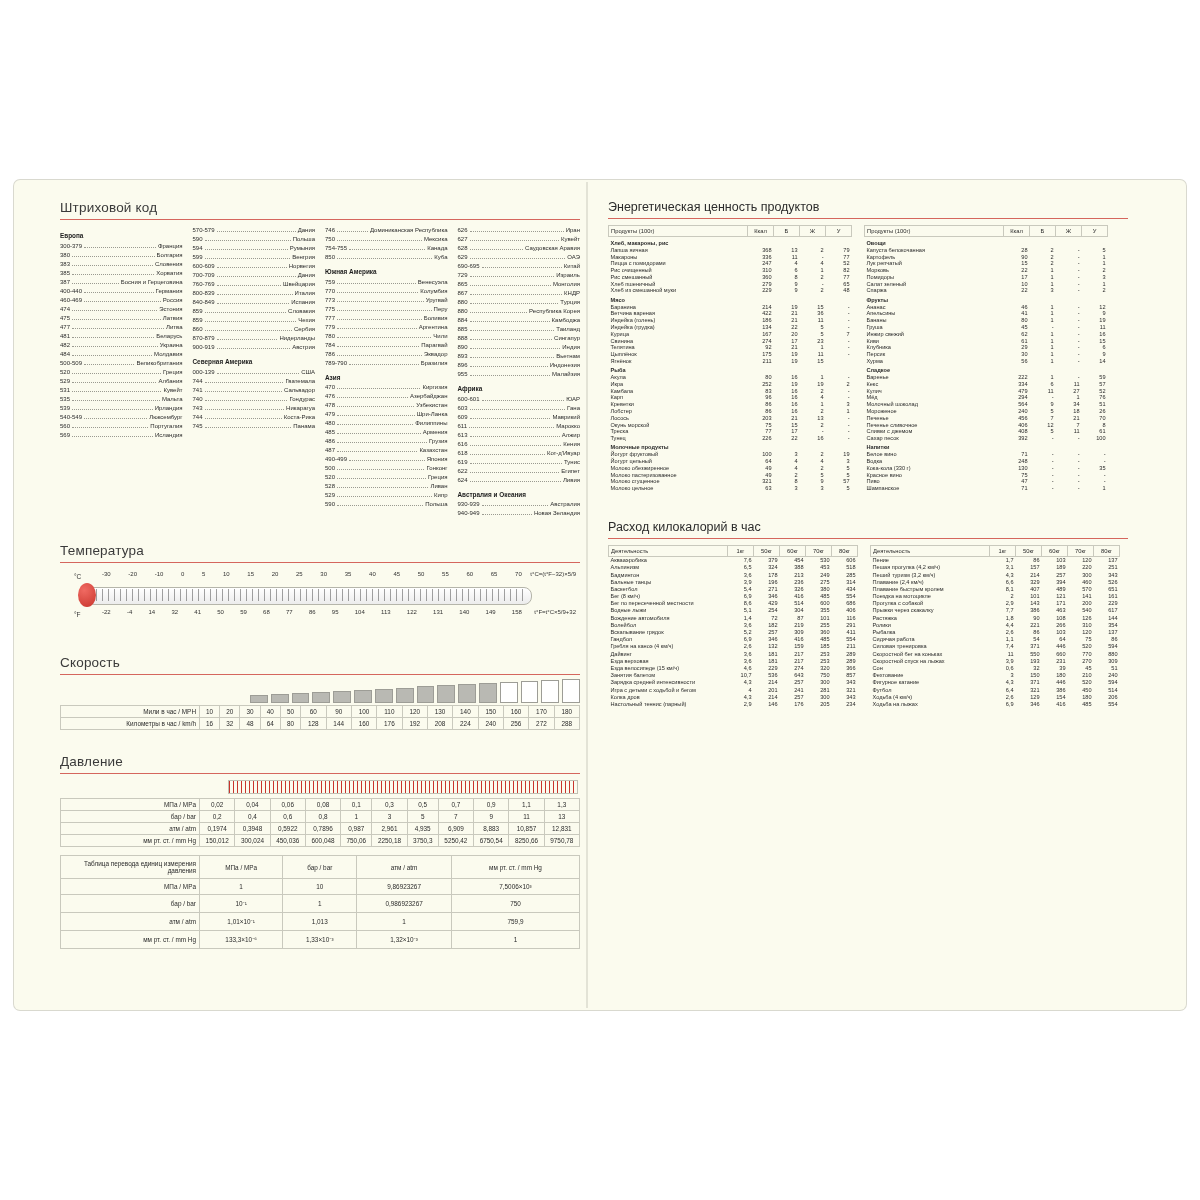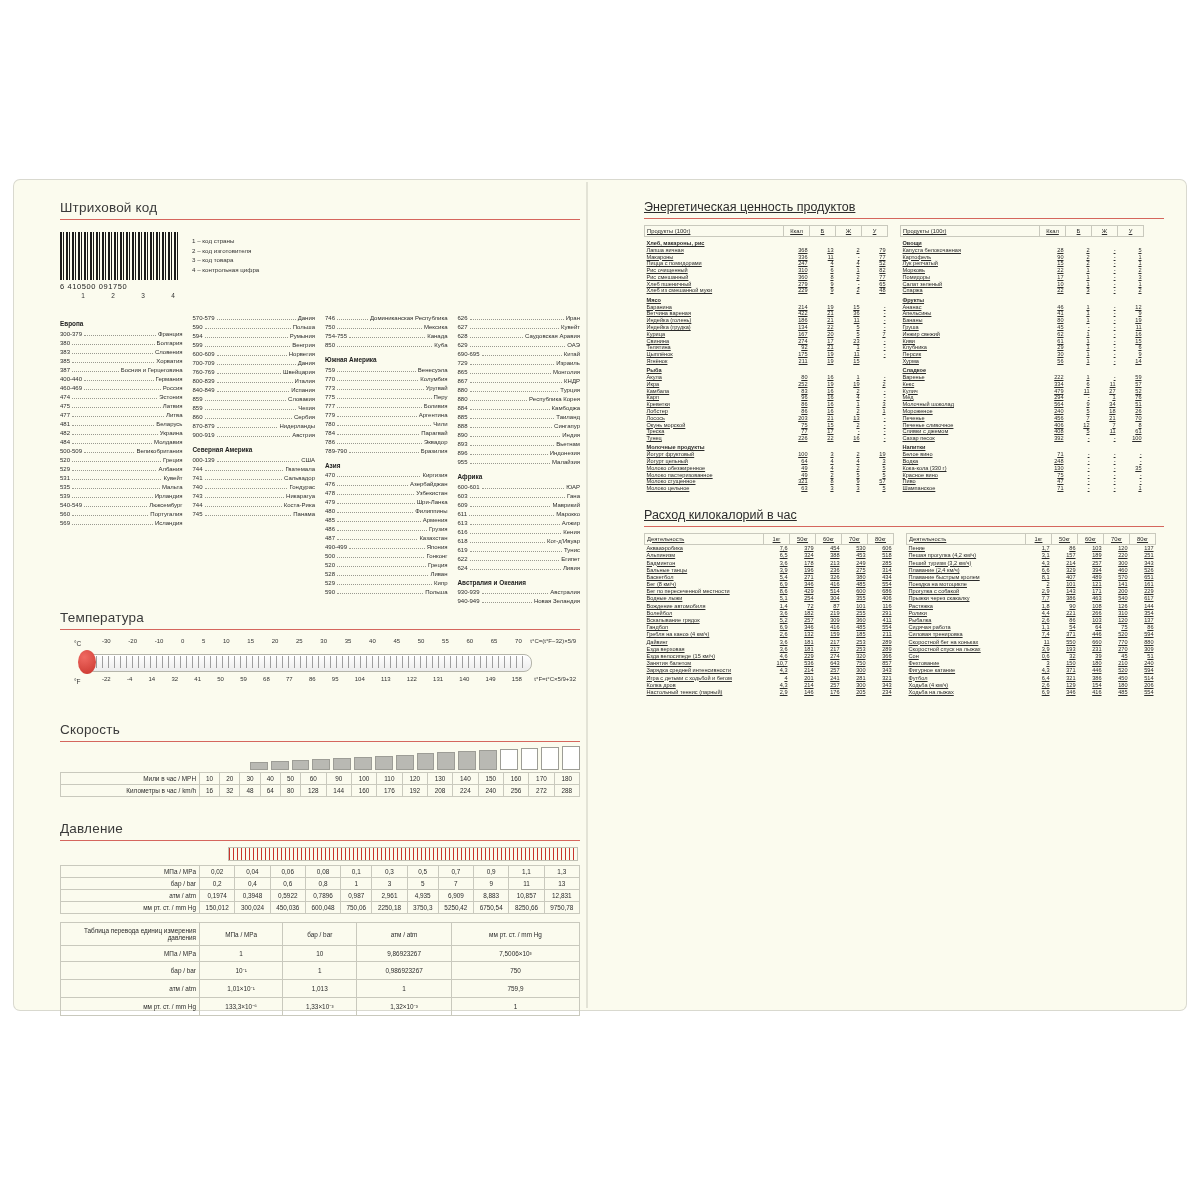--- a/index.html
+++ b/index.html
@@ -2,21 +2,21 @@
 <html><head>
 <meta charset="utf-8">
 <style>
   html,body{margin:0;padding:0;background:#ffffff;}
   body{width:1200px;height:1200px;font-family:"Liberation Sans",sans-serif;color:#2b2b2b;}
   .page{position:absolute;left:0;top:0;width:1200px;height:1200px;}
   .spread{position:absolute;left:14px;top:180px;width:1172px;height:830px;background:#fbfbee;
           border-radius:6px;box-shadow:0 0 0 1px #d9d9cf;}
   .spine{position:absolute;left:586px;top:182px;width:2px;height:826px;background:#e3e3d6;}
   .leftpage{position:absolute;left:60px;top:200px;width:520px;height:800px;}
-  .rightpage{position:absolute;left:644px;top:200px;width:520px;height:800px;text-decoration:underline;}
+  .rightpage{position:absolute;left:608px;top:200px;width:520px;height:800px;}
 
   h2.sect{font-size:13.5px;font-weight:400;color:#3a3a3a;margin:0 0 4px 0;letter-spacing:.2px;}
   .rule{height:1px;background:#c8342c;opacity:.75;margin:3px 0 6px 0;}
 
   
   .barcode-wrap{position:relative;height:86px;}
   .barcode{position:absolute;left:0;top:6px;width:120px;height:48px;
     background:
       repeating-linear-gradient(90deg,#1a1a1a 0 1px,transparent 1px 3px),
       repeating-linear-gradient(90deg,#1a1a1a 0 2px,transparent 2px 6px);
@@ -79,36 +79,20 @@
 
 <div class="page">
   <div class="spread"></div>
   <div class="spine"></div>
 
   <div class="leftpage">
 
     <h2 class="sect">Штриховой код</h2>
     <div class="rule"></div>
 
-    <div class="barcode-wrap">
-      <div class="barcode"></div>
-      <div class="bc-digits">6  410500  091750</div>
-      <div class="bc-nums">
-        <span>1</span>
-        <span>2</span>
-        <span>3</span>
-        <span>4</span>
-      </div>
-      <div class="bc-legend">
-        <div>1 – код страны</div>
-        <div>2 – код изготовителя</div>
-        <div>3 – код товара</div>
-        <div>4 – контрольная цифра</div>
-      </div>
-    </div>
 
     <div class="countries">
       <div class="ccol" id="c1">
           <div class="chead">Европа</div>
           <div class="crow">
             <span class="code">300-379</span>
             <span class="dots"></span>
             <span class="name">Франция</span>
           </div>
           <div class="crow">
@@ -613,21 +597,21 @@
             <span class="name">Австралия</span>
           </div>
           <div class="crow">
             <span class="code">940-949</span>
             <span class="dots"></span>
             <span class="name">Новая Зеландия</span>
           </div>
         </div>
     </div>
 
-    <h2 class="sect" style="margin-top:4px">Температура</h2>
+    <h2 class="sect" style="margin-top:25px">Температура</h2>
     <div class="rule"></div>
 
     <div class="thermo">
       <div class="tlabel" style="top:4px">°C</div>
       <div class="tscale" id="ctick" style="top:2px">
           <span>-30</span>
           <span>-20</span>
           <span>-10</span>
           <span>0</span>
           <span>5</span>
@@ -1337,21 +1321,21 @@
               <td>Шампанское</td>
               <td class="n">71</td>
               <td class="n">-</td>
               <td class="n">-</td>
               <td class="n">1</td>
             </tr>
           </tbody>
         </table>
     </div>
 
-    <h2 class="sechead" style="margin-top:16px">Расход килокалорий в час</h2>
+    <h2 class="sechead" style="margin-top:28px">Расход килокалорий в час</h2>
     <div class="rule"></div>
     <div class="twocol">
       <table class="kcal">
           <thead id="kth1">
             <tr>
               <th style="text-align:left">Деятельность</th>
               <th>1кг</th>
               <th>50кг</th>
               <th>60кг</th>
               <th>70кг</th>

